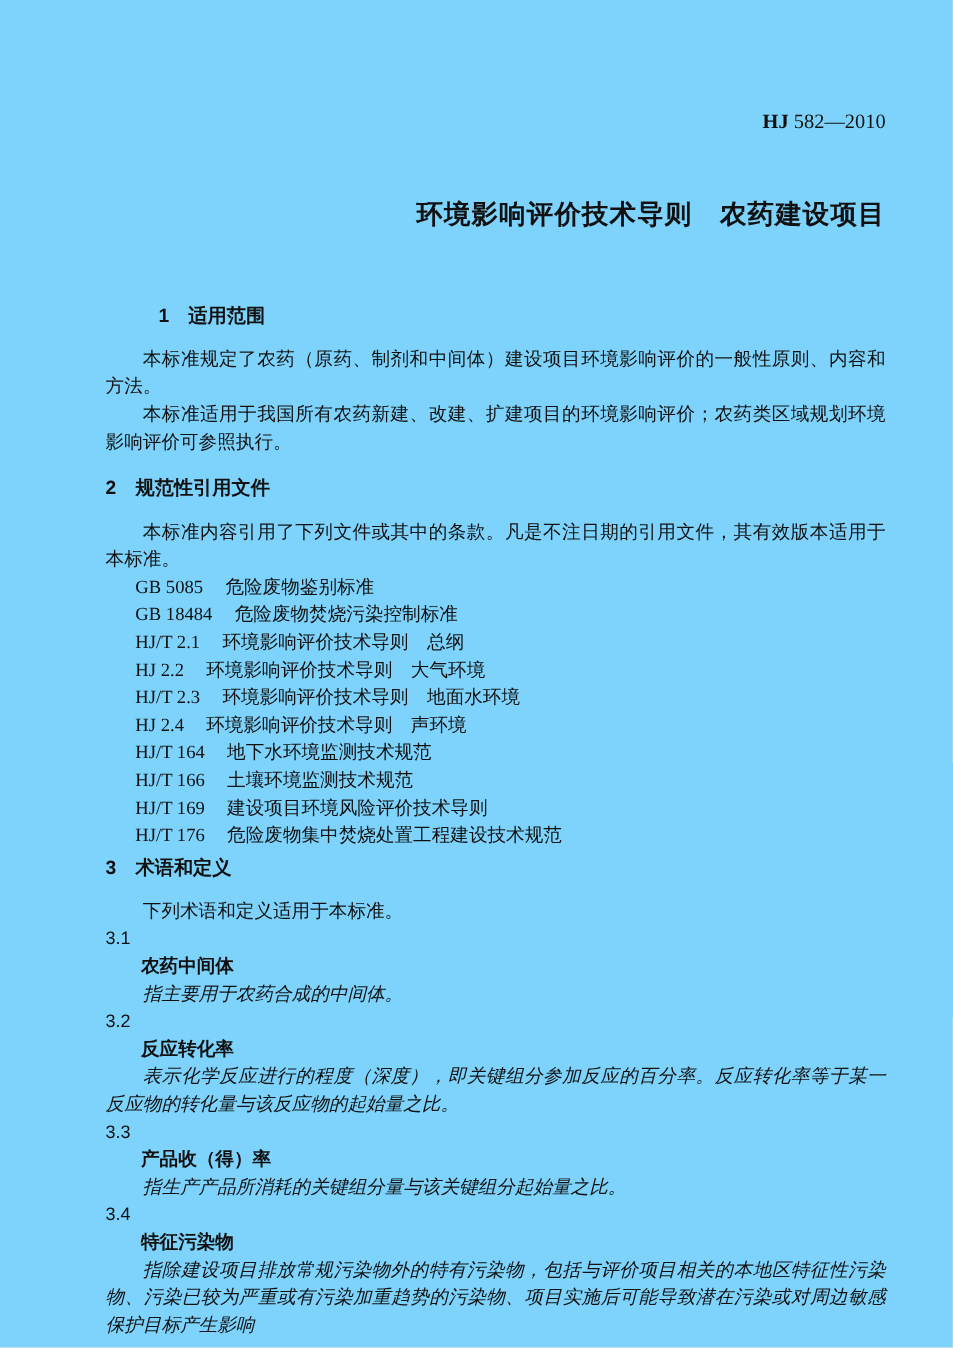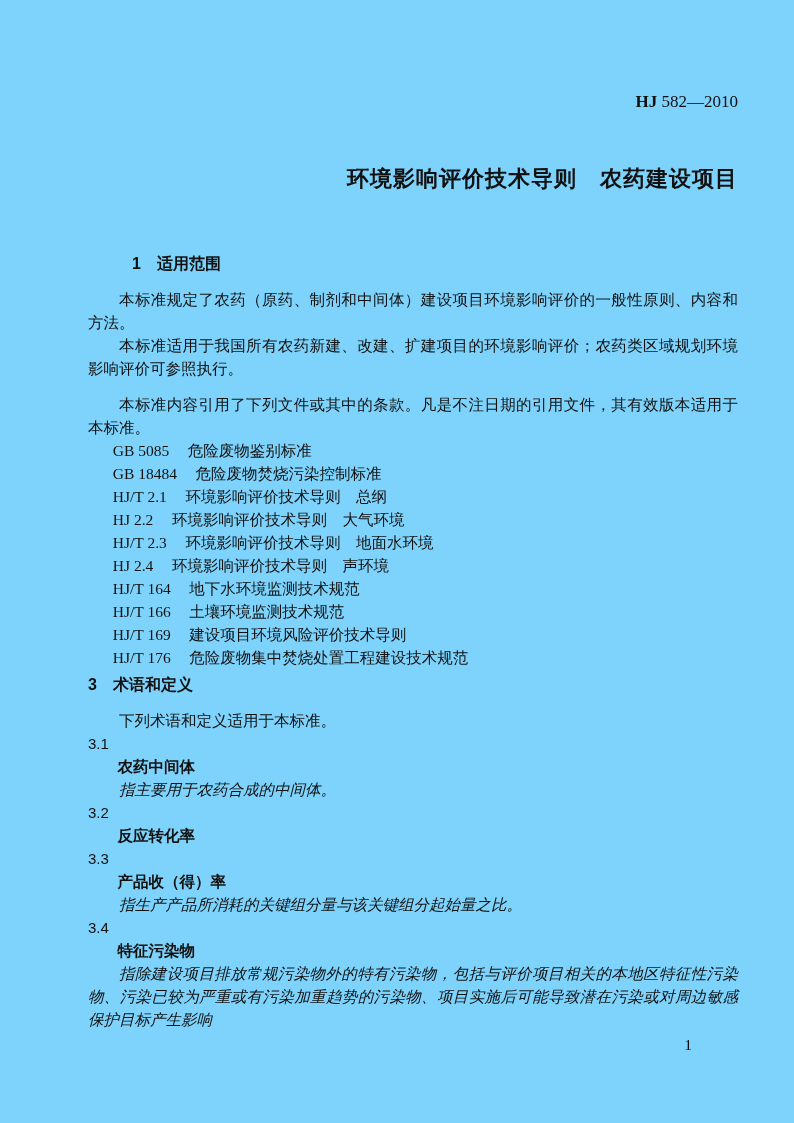--- a/index.html
+++ b/index.html
@@ -86,20 +86,21 @@
 
   <h1 class="doc-title">环境影响评价技术导则　农药建设项目</h1>
 
   <section>
     <h2 class="sec-heading sec-heading-1">1　适用范围</h2>
     <p class="para para-gap">本标准规定了农药（原药、制剂和中间体）建设项目环境影响评价的一般性原则、内容和方法。</p>
     <p class="para">本标准适用于我国所有农药新建、改建、扩建项目的环境影响评价；农药类区域规划环境影响评价可参照执行。</p>
   </section>
 
   <section>
+    <h2 class="sec-heading sec-heading-2">2　规范性引用文件</h2>
     <p class="para para-gap">本标准内容引用了下列文件或其中的条款。凡是不注日期的引用文件，其有效版本适用于本标准。</p>
     <div class="ref-list">
       <div class="ref-item"><span class="ref-code">GB 5085</span><span>危险废物鉴别标准</span></div>
       <div class="ref-item"><span class="ref-code">GB 18484</span><span>危险废物焚烧污染控制标准</span></div>
       <div class="ref-item"><span class="ref-code">HJ/T 2.1</span><span>环境影响评价技术导则　总纲</span></div>
       <div class="ref-item"><span class="ref-code">HJ 2.2</span><span>环境影响评价技术导则　大气环境</span></div>
       <div class="ref-item"><span class="ref-code">HJ/T 2.3</span><span>环境影响评价技术导则　地面水环境</span></div>
       <div class="ref-item"><span class="ref-code">HJ 2.4</span><span>环境影响评价技术导则　声环境</span></div>
       <div class="ref-item"><span class="ref-code">HJ/T 164</span><span>地下水环境监测技术规范</span></div>
       <div class="ref-item"><span class="ref-code">HJ/T 166</span><span>土壤环境监测技术规范</span></div>
@@ -114,20 +115,21 @@
 
     <div class="term-block">
       <div class="term-num">3.1</div>
       <div class="term-name">农药中间体</div>
       <p class="term-def">指主要用于农药合成的中间体。</p>
     </div>
 
     <div class="term-block">
       <div class="term-num">3.2</div>
       <div class="term-name">反应转化率</div>
+      <p class="term-def">表示化学反应进行的程度（深度），即关键组分参加反应的百分率。反应转化率等于某一反应物的转化量与该反应物的起始量之比。</p>
     </div>
 
     <div class="term-block">
       <div class="term-num">3.3</div>
       <div class="term-name">产品收（得）率</div>
       <p class="term-def">指生产产品所消耗的关键组分量与该关键组分起始量之比。</p>
     </div>
 
     <div class="term-block">
       <div class="term-num">3.4</div>

